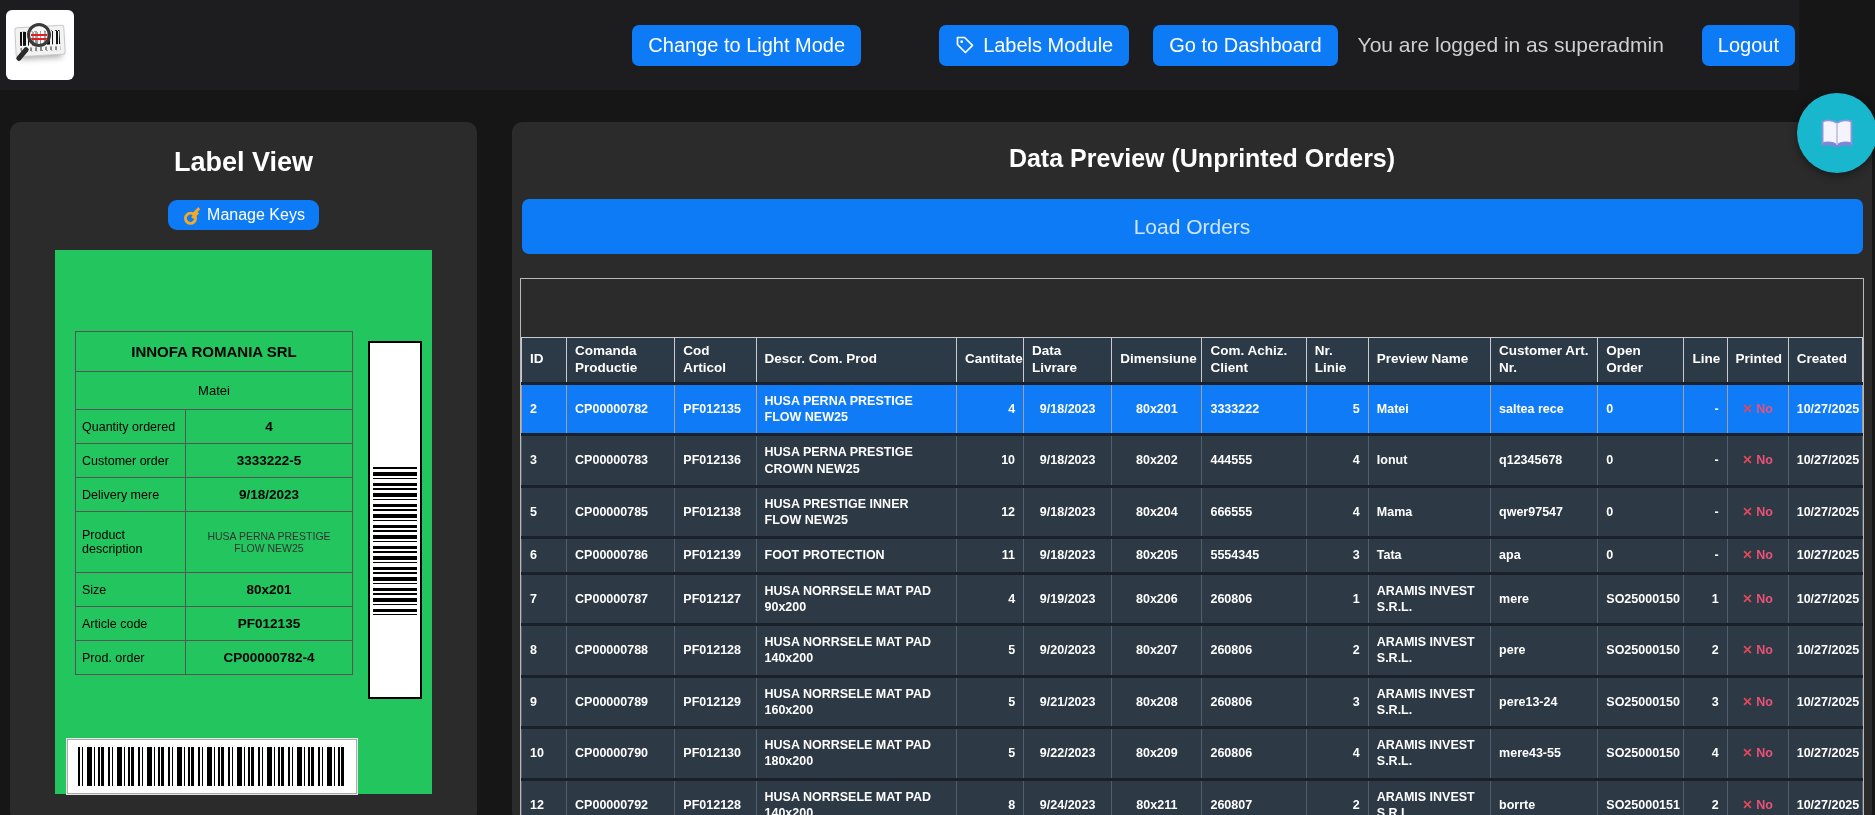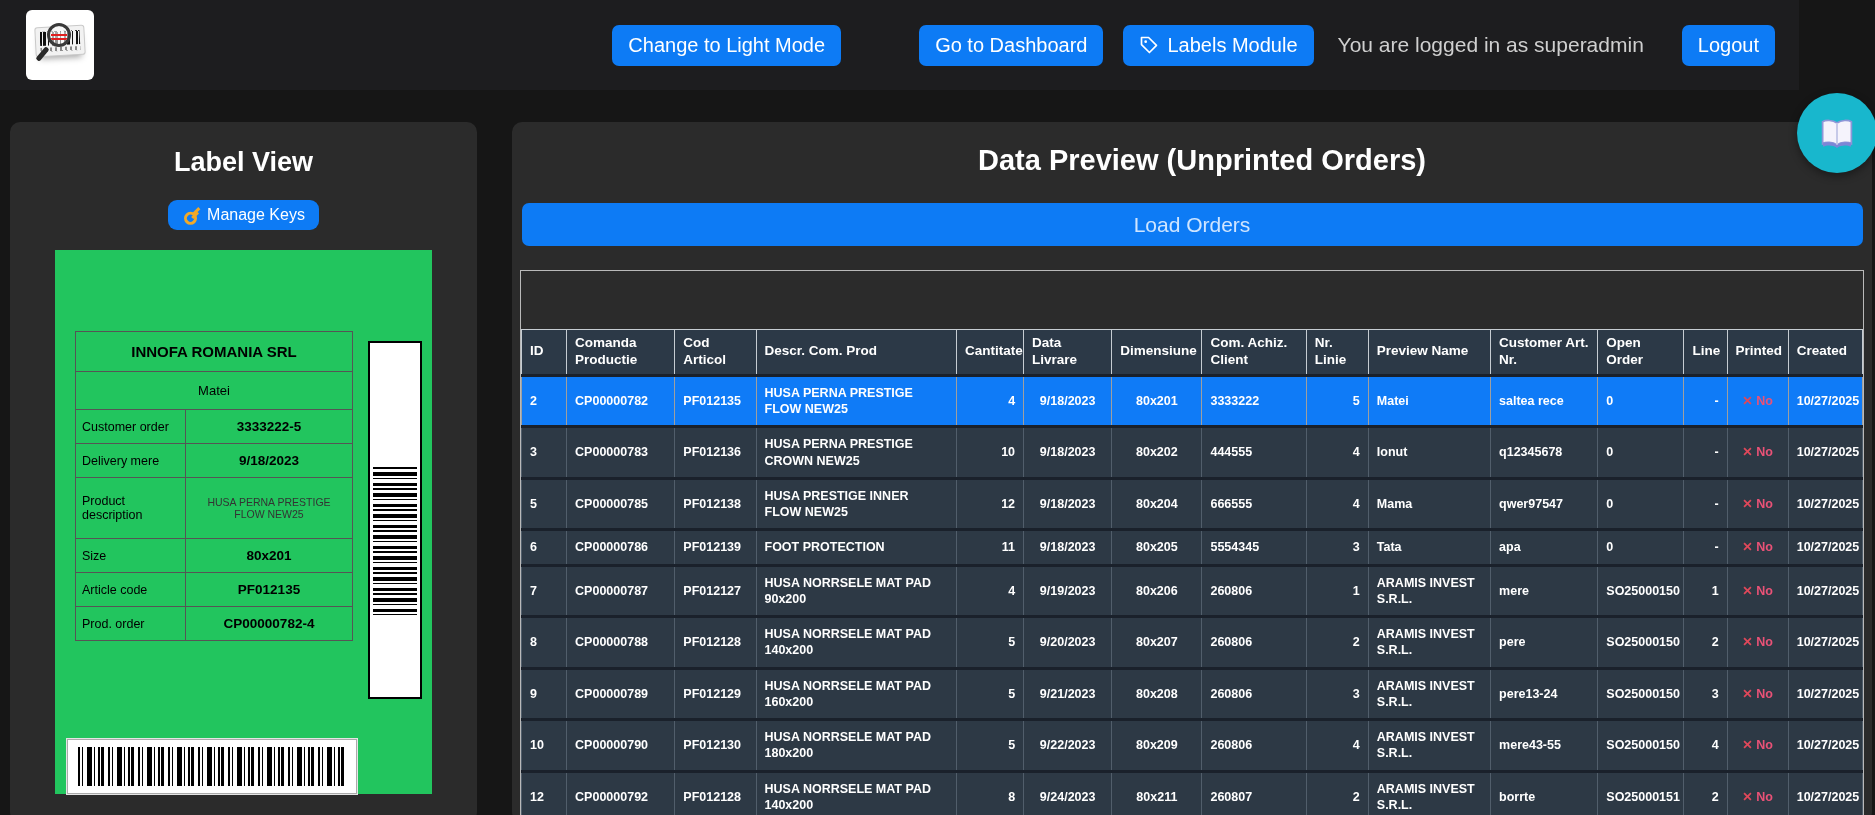--- a/index.html
+++ b/index.html
@@ -1,21 +1,21 @@
 <!DOCTYPE html>
 <html><head>
 <meta charset="utf-8">
 <style>
   * { box-sizing: border-box; margin: 0; padding: 0; }
   html,body { width:1875px; height:815px; overflow:hidden; }
   body { background:#161616; font-family:"Liberation Sans", sans-serif; position:relative; }
 
   
   .navbar { position:absolute; top:0; left:0; width:1799px; height:90px;
-            background:#1d1d1f; display:flex; align-items:center; padding:0 24px; }
+            background:#1d1d1f; display:flex; align-items:center; padding:0 4px; }
   .logo-box { width:68px; height:70px; background:#fff; border-radius:6px; position:relative;
               margin-left:2px; overflow:hidden; }
   .ticket { position:absolute; left:9px; top:16px; width:50px; height:30px; background:#f2f2f2;
             border:1px solid #c9c9c9; border-radius:3px; transform:rotate(-3deg);
             box-shadow:0 6px 6px -4px rgba(0,0,0,.35); }
   .ticket-bars { position:absolute; left:4px; right:4px; top:4px; height:14px;
             background:repeating-linear-gradient(90deg,#111 0 2px,#f2f2f2 2px 3px,#111 3px 6px,#f2f2f2 6px 8px,#111 8px 9px,#f2f2f2 9px 12px); }
   .ticket-num { position:absolute; left:4px; right:4px; top:20px; height:4px;
             background:repeating-linear-gradient(90deg,#888 0 2px,transparent 2px 5px); }
   .lens { position:absolute; left:21px; top:13px; width:24px; height:24px; border-radius:50%;
@@ -71,22 +71,22 @@
               border:2px solid #000; }
   .vbarcode-bars { position:absolute; left:3px; right:3px; top:124px; height:148px;
               background:repeating-linear-gradient(180deg,#000 0 2px,#fff 2px 5px,#000 5px 9px,#fff 9px 11px,#000 11px 12px,#fff 12px 16px,#000 16px 19px,#fff 19px 21px); }
 
   .hbarcode-box { position:absolute; left:12px; top:489px; width:290px; height:55px; background:#fff;
               border:1px solid #aaa; box-shadow:0 0 0 1px #e5e5e5; }
   .hbarcode-bars { position:absolute; left:10px; right:10px; top:7px; bottom:7px;
               background:repeating-linear-gradient(90deg,#000 0 2px,#fff 2px 4px,#000 4px 5px,#fff 5px 9px,#000 9px 14px,#fff 14px 16px,#000 16px 17px,#fff 17px 20px,#000 20px 22px,#fff 22px 23px,#000 23px 26px,#fff 26px 30px); }
 
   
-  .data-title { color:#fff; font-size:29px; font-weight:600; text-align:center; margin-top:22px;margin-left:20px; }
-  .load-orders { display:block; width:1341px; height:43px; margin:26px auto 0; font-size:21px;
+  .data-title { color:#fff; font-size:25px; font-weight:600; text-align:center; margin-top:22px;margin-left:20px; }
+  .load-orders { display:block; width:1341px; height:55px; margin:26px auto 0; font-size:21px;
                  color:#cfe5ff; border-radius:7px; }
   .table-wrap { width:1344px; margin:24px auto 0; border:1.5px solid #b9b9b9; padding-top:15px; }
 
   table.orders { width:100%; border-collapse:collapse; table-layout:fixed;margin-top:43px; }
   .orders th { background:#2c3947; color:#fff; font-size:13.5px; font-weight:bold; text-align:left;
                padding:5px 8px; border:1px solid #c6ccd2; line-height:1.25; }
   .orders td { background:#2d3945; color:#fff; font-size:12.5px; font-weight:bold; padding:8px;
                border-left:1px solid #515e6b; border-right:1px solid #515e6b;
                border-top:3px solid #1a212b; border-bottom:3px solid #1a212b; line-height:1.3;
                overflow:hidden; }
@@ -110,28 +110,28 @@
     <div class="ticket">
       <div class="ticket-bars"></div>
       <div class="ticket-num"></div>
     </div>
     <div class="lens-handle"></div>
     <div class="lens"></div>
   </div>
 
   <div class="nav-right">
     <button class="btn nav-btn-theme">Change to Light Mode</button>
-    <button class="btn nav-btn-dash">Go to Dashboard</button>
     <button class="btn nav-btn-labels">
       <svg class="tag-svg" viewBox="0 0 24 24">
         <path d="M3 3 h8.5 L21 12.5 12.5 21 3 11.5 Z" fill="none" stroke="#fff" stroke-width="2" stroke-linejoin="round"></path>
         <circle cx="8" cy="8" r="1.6" fill="#fff"></circle>
       </svg>
       <span>Labels Module</span>
     </button>
+    <button class="btn nav-btn-dash">Go to Dashboard</button>
     <span class="logged-text">You are logged in as superadmin</span>
     <button class="btn">Logout</button>
   </div>
 </header>
 
 <button class="docs-fab">
   <svg class="book-svg" viewBox="0 0 32 32">
     <path d="M16 8 C12.5 5.5 7 5.5 4.5 7 V24.5 C7 23 12.5 23 16 25.5 C19.5 23 25 23 27.5 24.5 V7 C25 5.5 19.5 5.5 16 8 Z" fill="#f5f3fc" stroke="#8f96d8" stroke-width="1.4"></path>
     <path d="M16 8 V25.5" stroke="#c6c9e8" stroke-width="1.6"></path>
     <path d="M4.5 24.5 C7 23 12.5 23 16 25.5 C19.5 23 25 23 27.5 24.5 L27 27 C24 25.6 19 25.7 16 28 C13 25.7 8 25.6 5 27 Z" fill="#7d86d6"></path>
@@ -147,20 +147,24 @@
   </button>
 
   <div class="label-sheet">
     <table class="label-table">
       <tbody>
         <tr>
           <td class="hdr-cell" colspan="2">INNOFA ROMANIA SRL</td>
         </tr>
         <tr>
           <td class="cust-cell" colspan="2">Matei</td>
+        </tr>
+        <tr>
+          <td class="lab">Quantity ordered</td>
+          <td class="val">4</td>
         </tr>
         <tr>
           <td class="lab">Customer order</td>
           <td class="val">3333222-5</td>
         </tr>
         <tr>
           <td class="lab">Delivery mere</td>
           <td class="val">9/18/2023</td>
         </tr>
         <tr>

